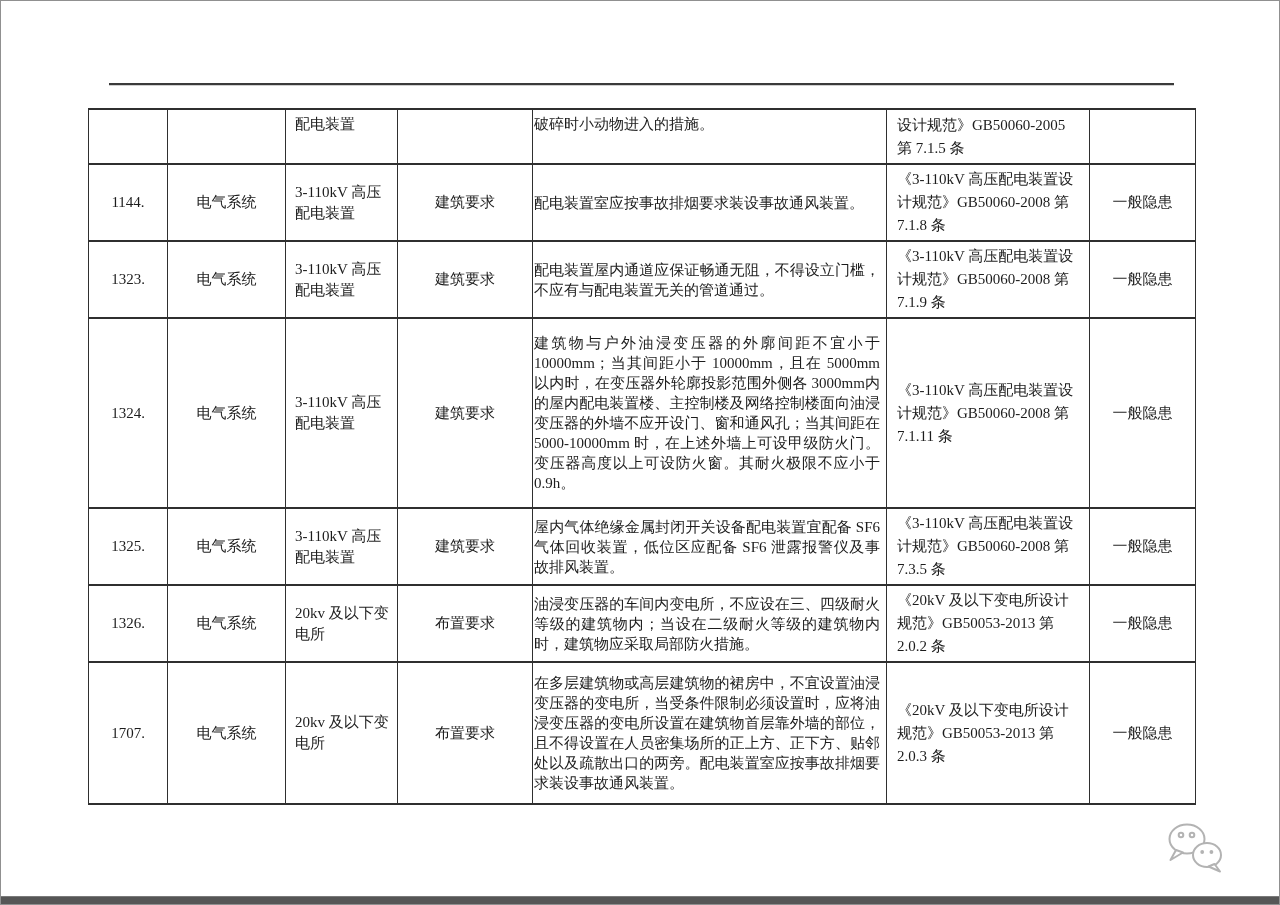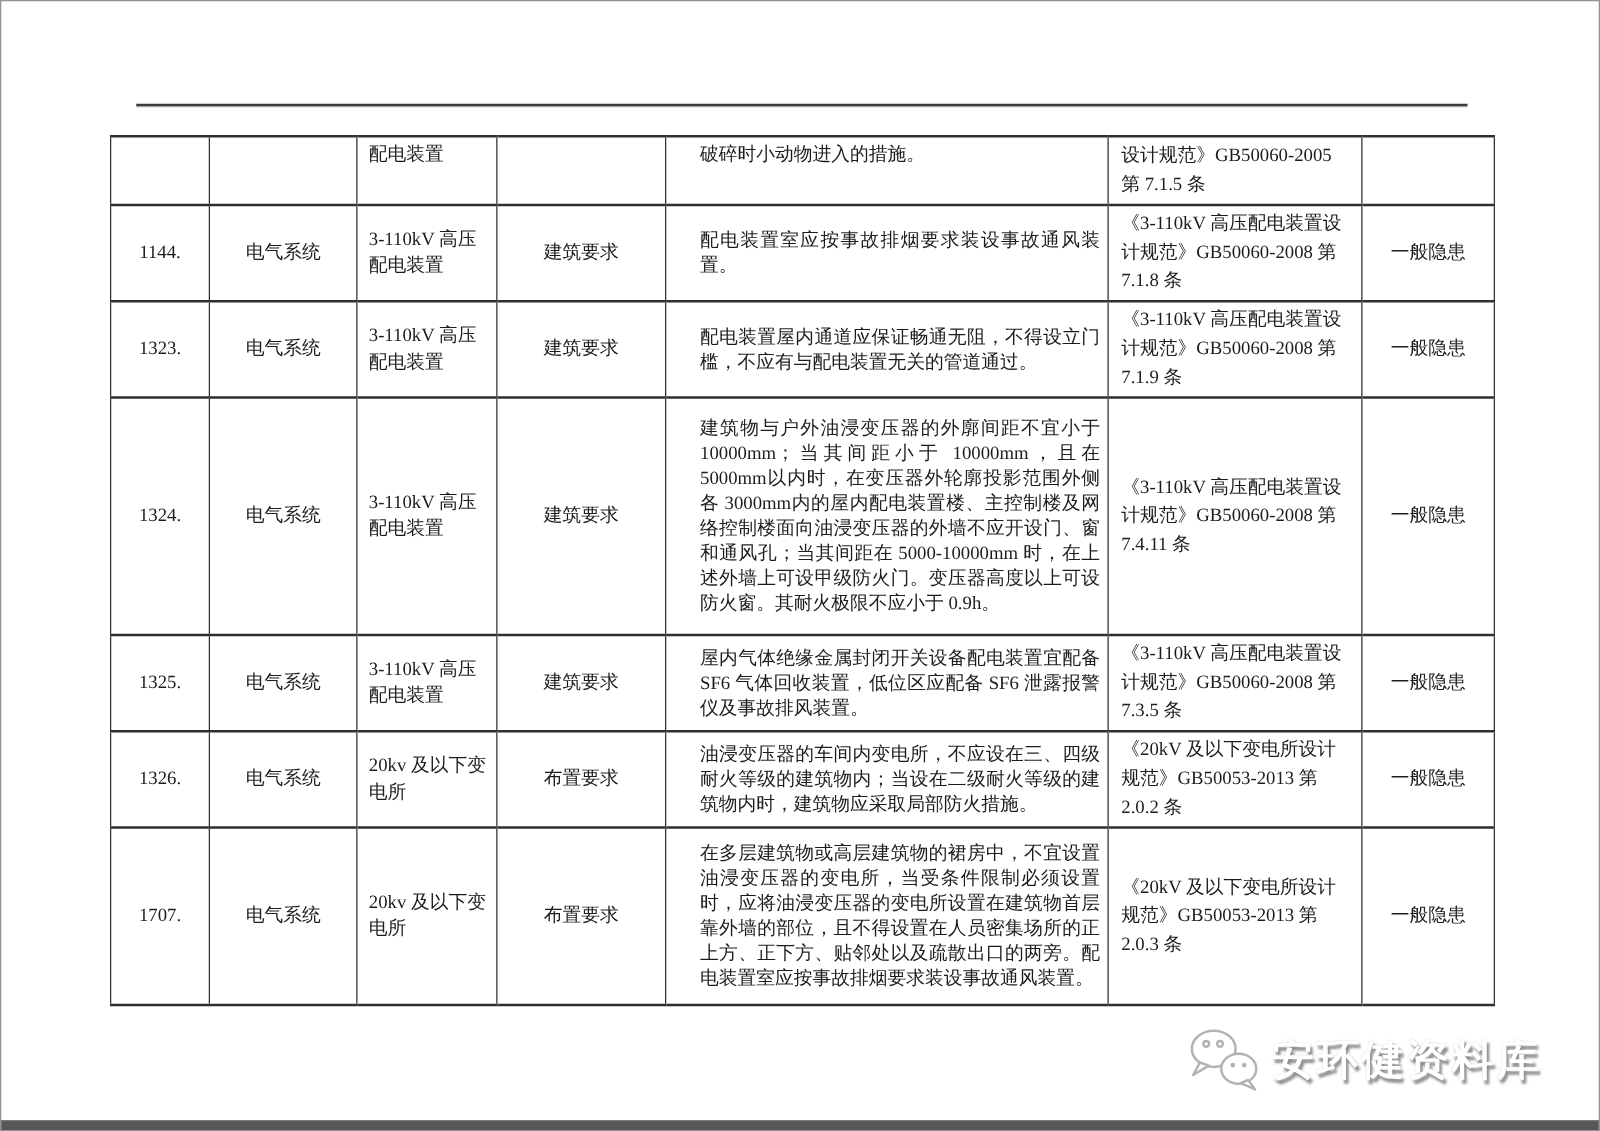--- a/index.html
+++ b/index.html
@@ -68,21 +68,21 @@
   .hazard-table tr:nth-child(5) { height: 73px; }
   .hazard-table tr:nth-child(6) { height: 75px; }
   .hazard-table tr:nth-child(7) { height: 142px; }
   .hazard-table tr:nth-child(1) td { vertical-align: top; padding-top: 4px; }
 
   td.col-no, td.col-system, td.col-cat, td.col-sev { text-align: center; }
   td.col-equip { text-align: left; padding-left: 9px; }
   td.col-desc {
     text-align: justify;
     line-height: 20px;
-    padding-left: 27px; padding-right: 6px;
+    padding-left: 1px; padding-right: 6px;
   }
   td.col-ref { text-align: left; padding-left: 10px; line-height: 23px; }
 
   .watermark {
     position: absolute;
     top: 820px; right: 46px;
     display: flex; align-items: center;
     white-space: nowrap;
   }
   .watermark .wm-icon { margin-right: 6px; }
@@ -146,21 +146,21 @@
       <td class="col-desc">配电装置屋内通道应保证畅通无阻，不得设立门槛，不应有与配电装置无关的管道通过。</td>
       <td class="col-ref">《3-110kV 高压配电装置设计规范》GB50060-2008 第 7.1.9 条</td>
       <td class="col-sev">一般隐患</td>
     </tr>
         <tr>
       <td class="col-no">1324.</td>
       <td class="col-system">电气系统</td>
       <td class="col-equip">3-110kV 高压配电装置</td>
       <td class="col-cat">建筑要求</td>
       <td class="col-desc">建筑物与户外油浸变压器的外廓间距不宜小于10000mm；当其间距小于 10000mm，且在 5000mm以内时，在变压器外轮廓投影范围外侧各 3000mm内的屋内配电装置楼、主控制楼及网络控制楼面向油浸变压器的外墙不应开设门、窗和通风孔；当其间距在 5000-10000mm 时，在上述外墙上可设甲级防火门。变压器高度以上可设防火窗。其耐火极限不应小于 0.9h。</td>
-      <td class="col-ref">《3-110kV 高压配电装置设计规范》GB50060-2008 第 7.4.11 条</td>
+      <td class="col-ref">《3-110kV 高压配电装置设计规范》GB50060-2008 第 7.1.11 条</td>
       <td class="col-sev">一般隐患</td>
     </tr>
         <tr>
       <td class="col-no">1325.</td>
       <td class="col-system">电气系统</td>
       <td class="col-equip">3-110kV 高压配电装置</td>
       <td class="col-cat">建筑要求</td>
       <td class="col-desc">屋内气体绝缘金属封闭开关设备配电装置宜配备 SF6 气体回收装置，低位区应配备 SF6 泄露报警仪及事故排风装置。</td>
       <td class="col-ref">《3-110kV 高压配电装置设计规范》GB50060-2008 第 7.3.5 条</td>
       <td class="col-sev">一般隐患</td>
@@ -194,17 +194,16 @@
         <circle cx="16" cy="14" r="2.3"></circle>
         <circle cx="27" cy="14" r="2.3"></circle>
         <ellipse cx="42" cy="34" rx="14" ry="12"></ellipse>
         <path d="M49.5 43 L55 50.5 L43.5 45.5 Z" stroke-linejoin="round"></path>
       </g>
       <g fill="var(--wm-outline)" stroke="none">
         <circle cx="37.2" cy="31" r="1.9"></circle>
         <circle cx="46.4" cy="31" r="1.9"></circle>
       </g>
     </svg>
-    <span class="wm-text">安环健资料库</span>
   </div>
 
   <div class="bottom-bar"></div>
 </div>
 
 </body></html>

